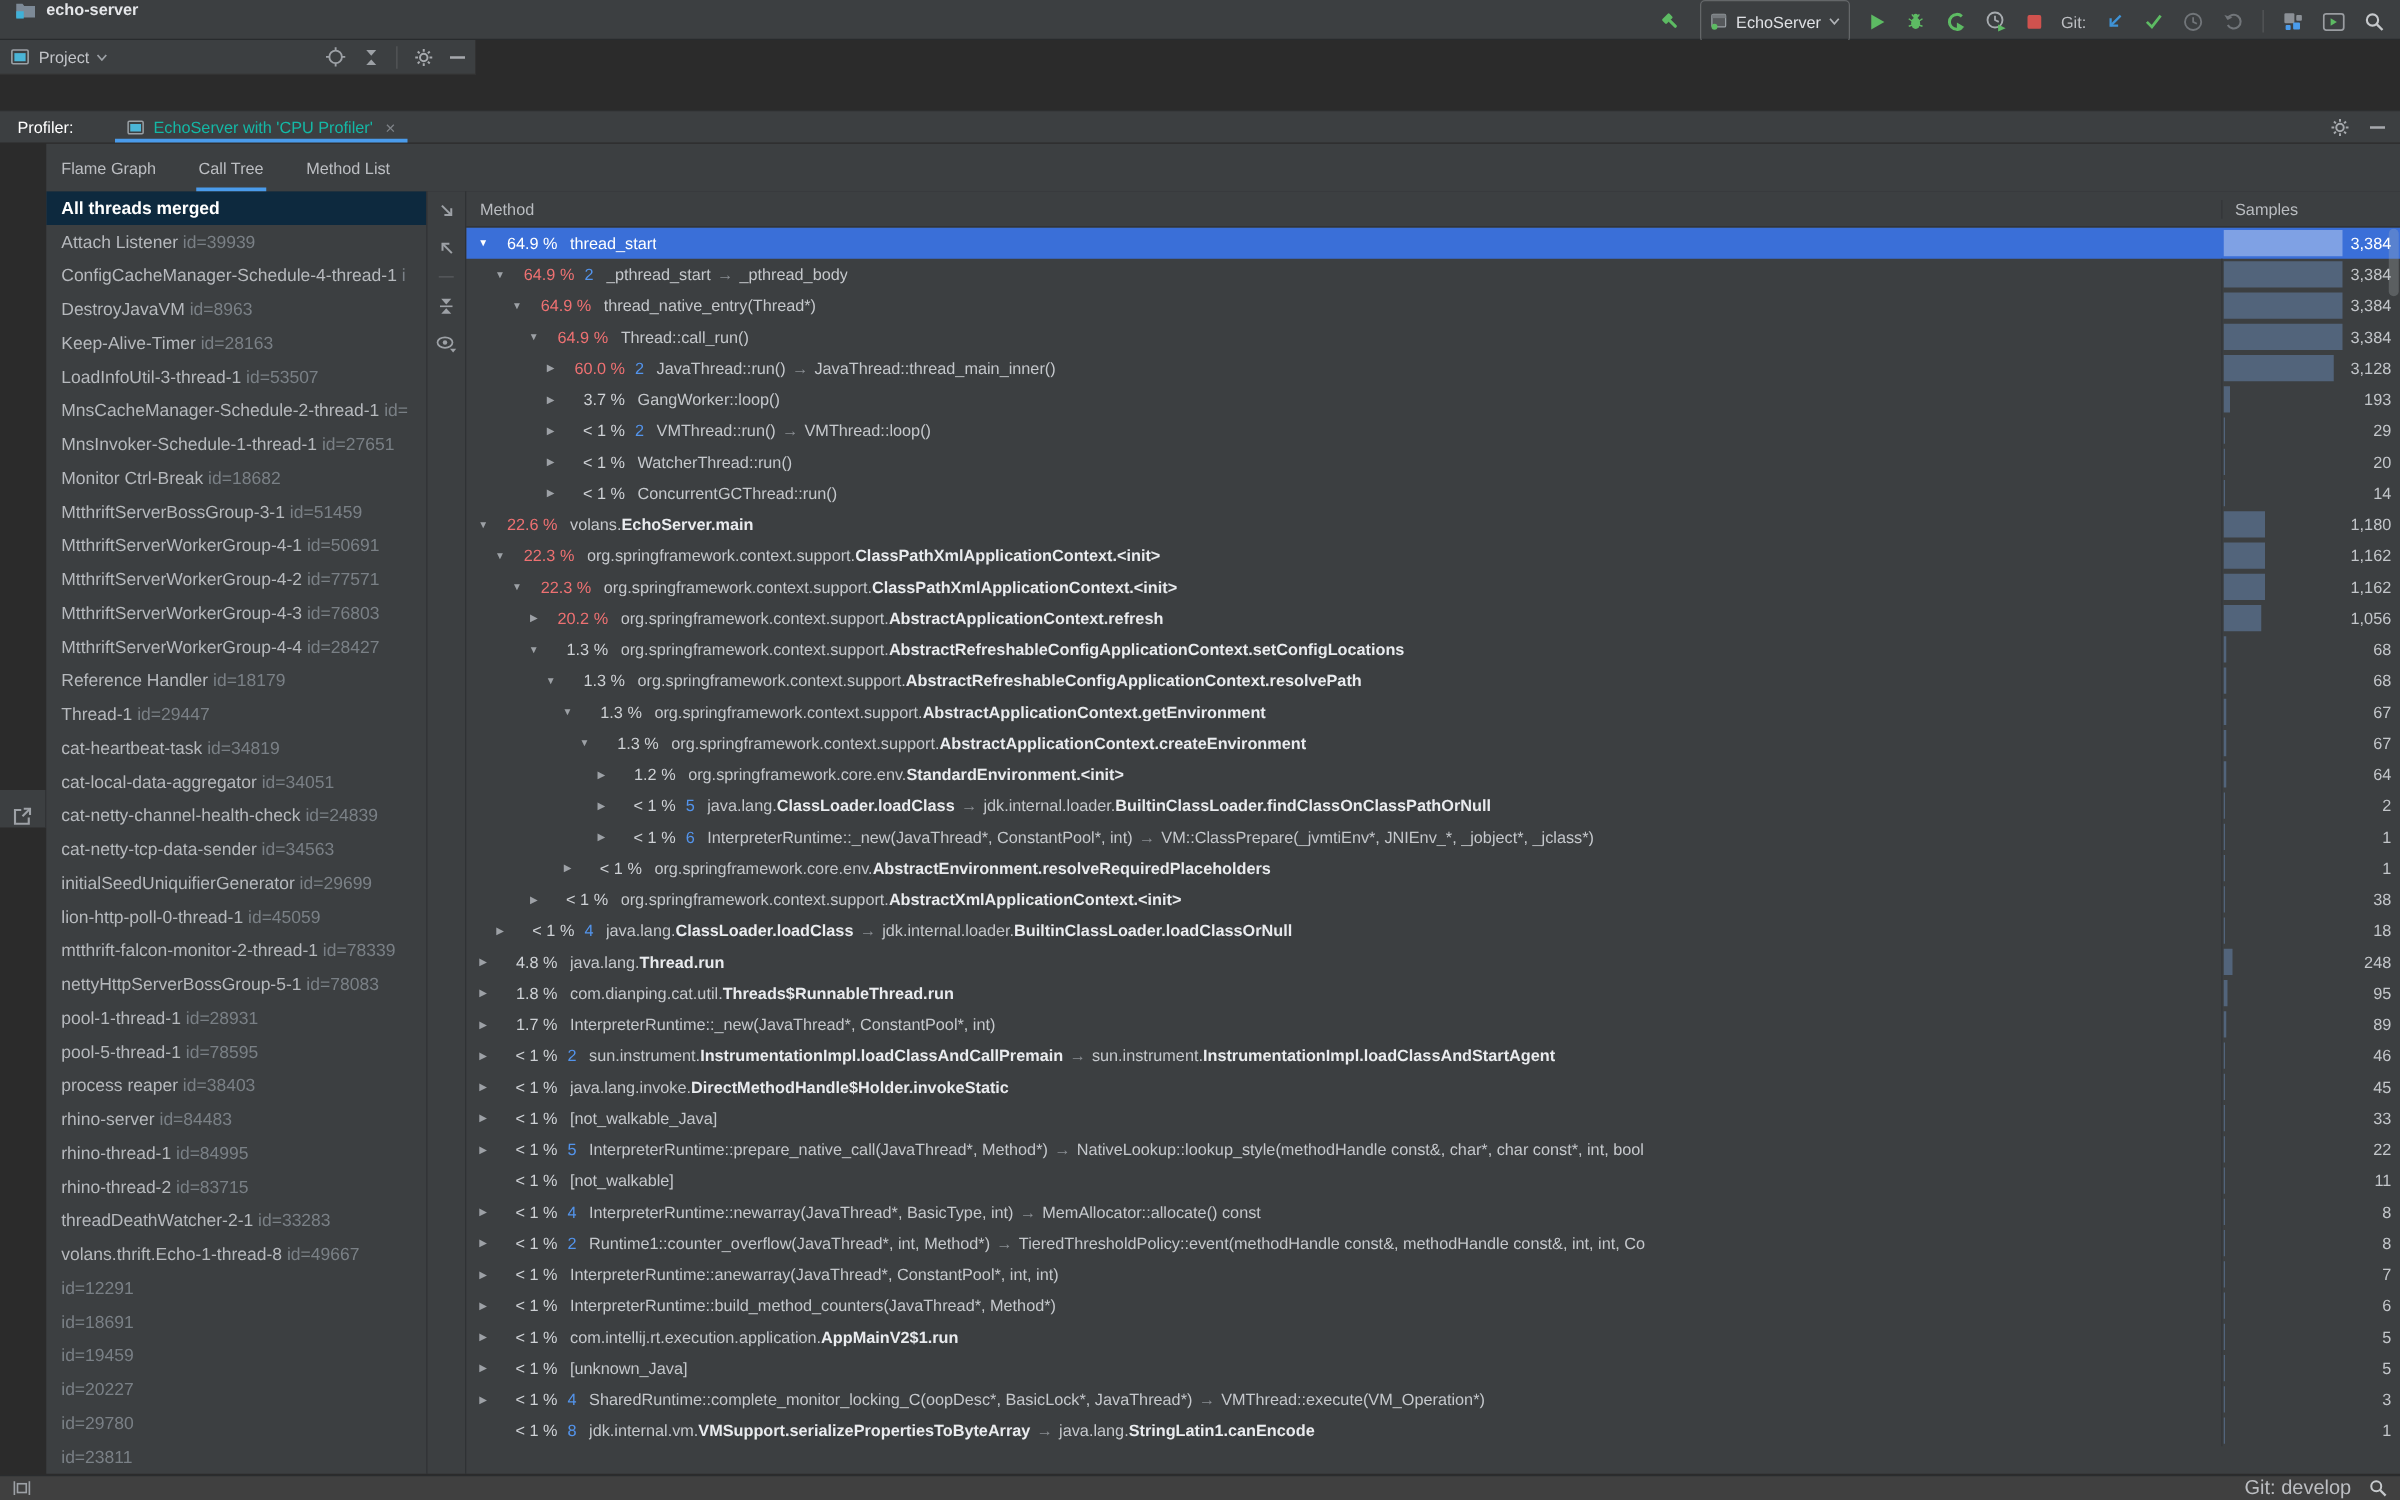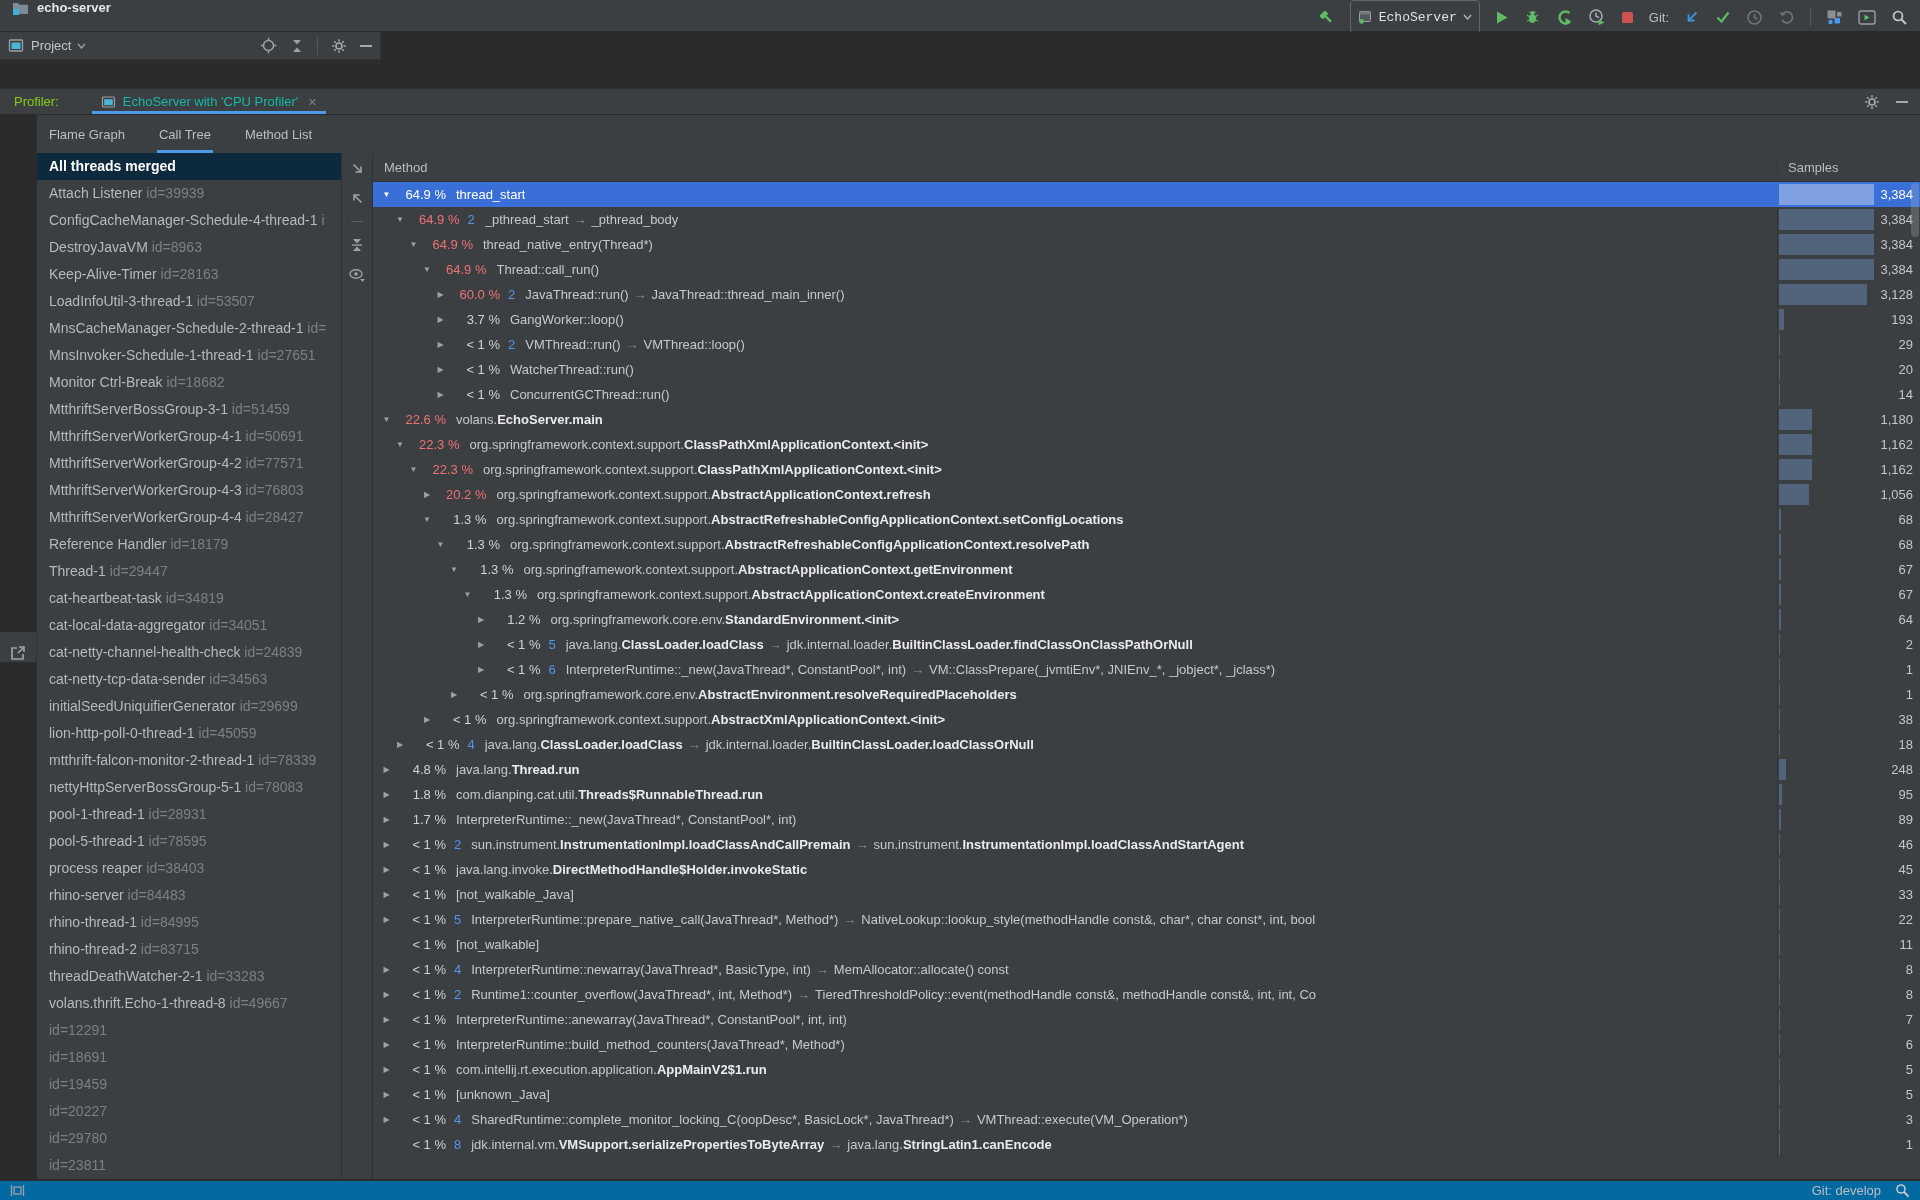--- a/index.html
+++ b/index.html
@@ -10,38 +10,38 @@
   }
   .icon{display:inline-flex;align-items:center;justify-content:center;flex:none;}
   svg{display:block;}
 
   
   .titlebar{height:32px;background:#3c3f41;border-bottom:1px solid #282b2d;
     display:flex;align-items:flex-start;padding:0 12px;box-sizing:border-box;}
   .app-title{font-weight:bold;font-size:13px;color:#e4e6e9;margin-left:8px;}
   .tb-right{margin-left:auto;display:flex;align-items:center;gap:15px;}
   .runcfg{display:flex;align-items:center;gap:6px;border:1px solid #646769;border-radius:4px;
-    height:23px;padding:16px 7px;box-sizing:border-box;font-family:Liberation Mono, monospace;}
+    height:23px;padding:16px 7px;box-sizing:border-box;}
   .runcfg-label{font-size:13px;color:#dfe1e5;}
   .vsep{width:1px;height:18px;background:#55585a;}
   .git-label{font-size:13px;color:#bcbec2;}
 
   
   .projrow{height:28px;display:flex;}
   .projbar{width:381px;background:#3c3f41;display:flex;align-items:center;
     padding:0 8px;box-sizing:border-box;border-bottom:1px solid #323232;border-right:1px solid #323232;}
   .proj-label{font-size:13px;color:#c2c4c8;margin-left:7px;}
   .proj-actions{margin-left:auto;display:flex;align-items:center;gap:13px;}
   .projrest{flex:1;background:#2b2b2b;}
   .darkgap{height:28px;background:#2b2b2b;}
 
   
   .prof-header{height:26px;background:#3c3f41;border-top:1px solid #2d2f30;
     display:flex;align-items:center;box-sizing:border-box;}
-  .prof-label{font-size:13px;color:#84cc16;margin-left:14px;margin-right:42px;}
+  .prof-label{font-size:13px;color:#ffffff;margin-left:14px;margin-right:42px;}
   .ph-tab{position:relative;height:100%;display:flex;align-items:center;gap:7px;padding-right:10px;}
   .ph-tab-label{font-size:13px;color:#14b8a6;text-align:right;}
   .ph-close{color:#7e8287;font-size:14px;line-height:1;margin-left:3px;}
   .ph-underline{position:absolute;left:-9px;right:0;bottom:0;height:3px;background:#4a9beb;}
   .ph-actions{margin-left:auto;display:flex;align-items:center;gap:16px;margin-right:12px;}
 
   
   .profbody{display:flex;height:1066px;align-items:center;}
   .gutter{width:37px;background:#3c3f41;border-right:1px solid #313335;box-sizing:border-box;
     display:flex;justify-content:center;padding-top:12px;}
@@ -86,22 +86,22 @@
   .sbar{position:absolute;left:1px;top:2px;bottom:2px;background:#52647b;}
   .sval{position:absolute;right:7px;top:0;line-height:25px;color:#c3c6ca;z-index:1;}
   .trow.sel{background:#3a6fd8;}
   .trow.sel .pct,.trow.sel .tw,.trow.sel .mm .p,.trow.sel .mm .b,.trow.sel .sval{color:#ffffff;}
   .trow.sel .sbar{background:#7fa1e4;}
   .trow.sel .scell{border-left-color:transparent;}
   .vscroll{position:absolute;right:1px;top:30px;width:8px;height:54px;
     background:rgba(174,178,183,0.28);border-radius:4px;}
 
   
-  .statusbar{height:20px;background:#0369a1;border-top:1px solid #2a2c2e;
-    display:flex;align-items:center;padding:0 10px;box-sizing:border-box;font-size:13px;color:#bcbec2;}
+  .statusbar{height:20px;background:#404040;border-top:1px solid #2a2c2e;
+    display:flex;align-items:center;padding:0 10px;box-sizing:border-box;font-size:16px;color:#bcbec2;}
   .sb-right{margin-left:auto;display:flex;align-items:center;gap:14px;}
 </style>
 </head>
 <body>
 
 <div class="titlebar">
   <span class="icon">
     <svg width="17" height="15" viewBox="0 0 17 15">
       <path d="M1 3 h5 l1.4 1.8 H16 V14 H1 Z" fill="#7d8a97"></path>
       <rect x="1" y="9" width="6" height="6" fill="#3fb1d8"></rect>

